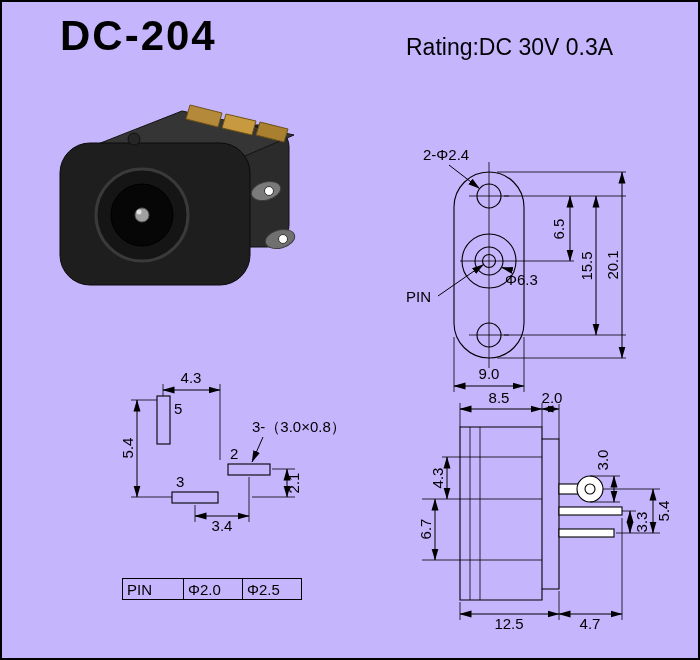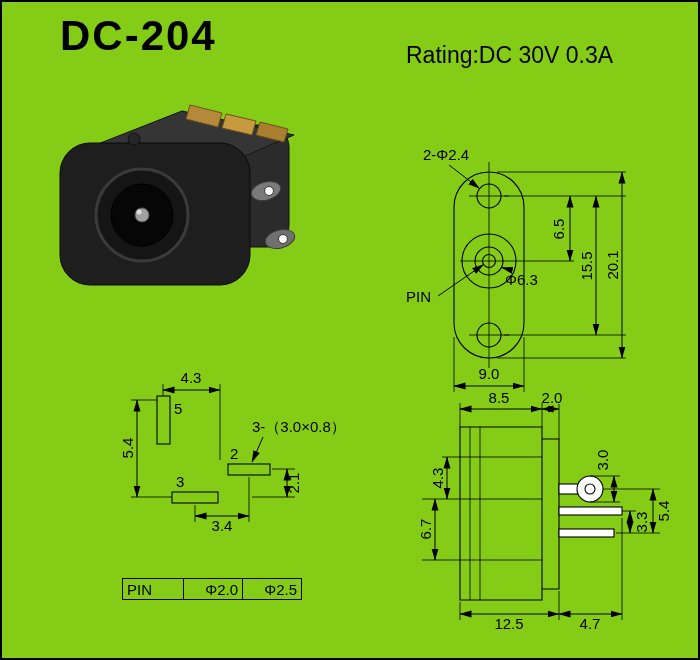--- a/index.html
+++ b/index.html
@@ -1,28 +1,28 @@
 <!DOCTYPE html>
 <html><head>
 <meta charset="utf-8">
 <style>
   html,body{margin:0;padding:0;background:#fff}
-  .page{position:relative;width:700px;height:660px;background:#84cc16;border:2px solid #000;
+  .page{position:relative;width:700px;height:660px;background:#c4b5fd;border:2px solid #000;
         box-sizing:border-box;font-family:"Liberation Sans",sans-serif;overflow:hidden;color:#000}
   .title{position:absolute;left:58px;top:10px;font-size:42px;font-weight:bold;letter-spacing:2px}
-  .rating{position:absolute;left:404px;top:40px;font-size:23px}
+  .rating{position:absolute;left:404px;top:32px;font-size:23px}
   svg.draw{position:absolute;left:0;top:0}
   .ln{stroke:#000;stroke-width:1.1;fill:none}
   .thin{stroke:#000;stroke-width:0.8;fill:none}
   .dl{stroke:#000;stroke-width:1;fill:none}
   .t{font-family:"Liberation Sans",sans-serif;font-size:15px;fill:#000;stroke:none}
   .spec{position:absolute;left:120px;top:576px;border-collapse:collapse;font-size:15px}
   .spec td{border:1.5px solid #000;height:20px;padding:0 4px}
   .spec td.l{width:52px;text-align:left}
-  .spec td.c{width:50px;text-align:right}
+  .spec td.c{width:50px;text-align:left}
 </style>
 </head>
 <body>
 
 <div class="page">
 
   <div class="title">DC-204</div>
   <div class="rating">Rating:DC 30V 0.3A</div>
 
   <svg class="draw" width="700" height="660" viewBox="0 0 700 660">

